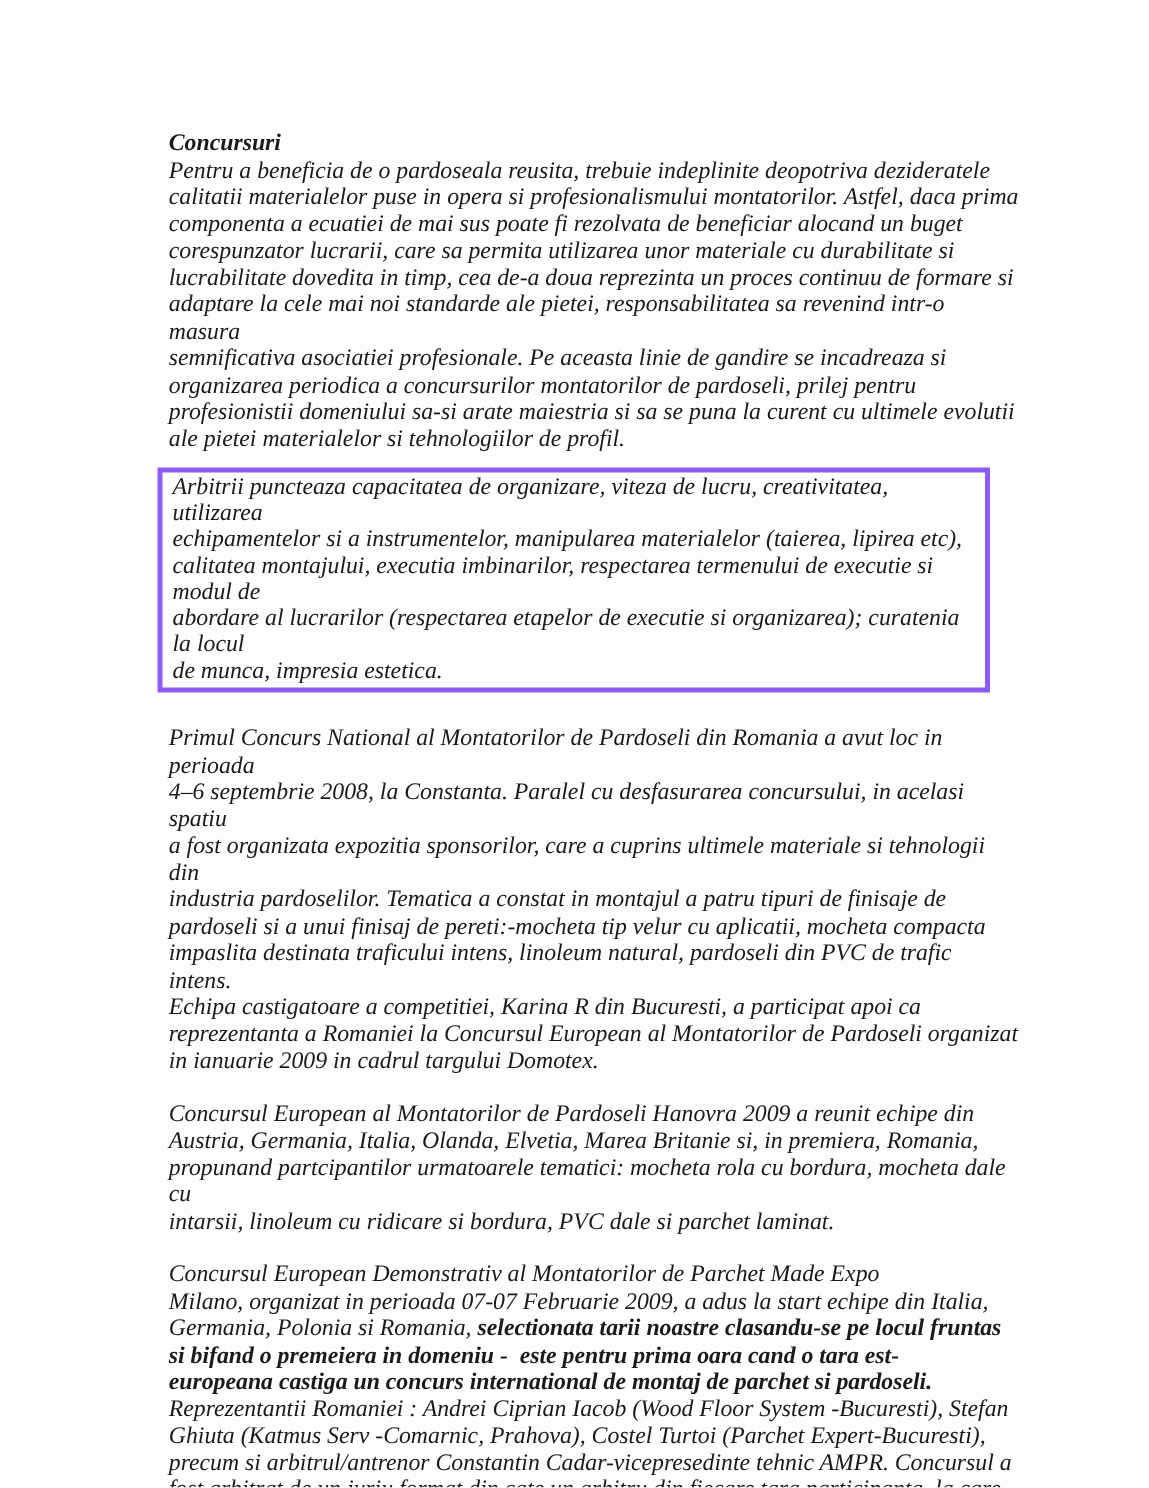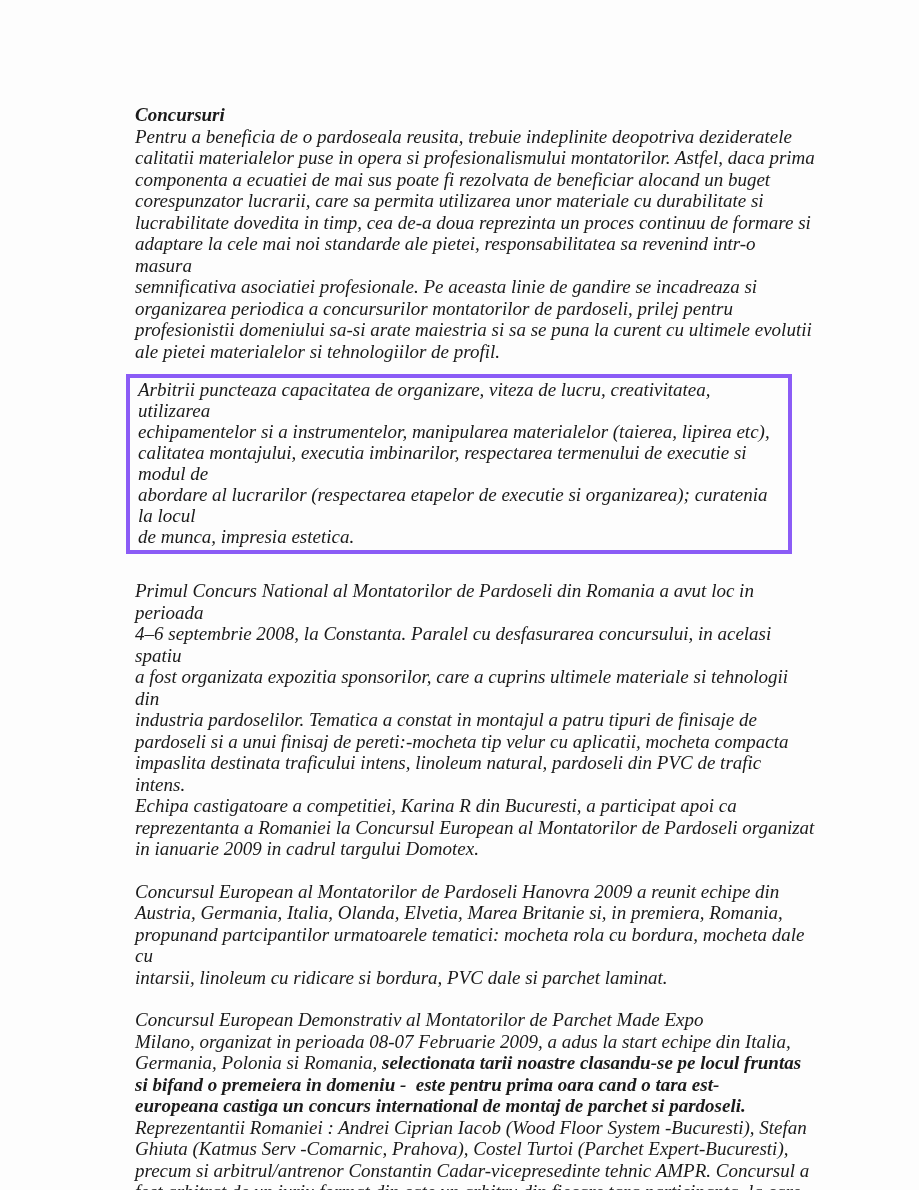--- a/index.html
+++ b/index.html
@@ -80,21 +80,21 @@
 pardoseli si a unui finisaj de pereti:-mocheta tip velur cu aplicatii, mocheta compacta
 impaslita destinata traficului intens, linoleum natural, pardoseli din PVC de trafic intens.
 Echipa castigatoare a competitiei, Karina R din Bucuresti, a participat apoi ca
 reprezentanta a Romaniei la Concursul European al Montatorilor de Pardoseli organizat
 in ianuarie 2009 in cadrul targului Domotex.</p>
     <p class="block gap">Concursul European al Montatorilor de Pardoseli Hanovra 2009 a reunit echipe din
 Austria, Germania, Italia, Olanda, Elvetia, Marea Britanie si, in premiera, Romania,
 propunand partcipantilor urmatoarele tematici: mocheta rola cu bordura, mocheta dale cu
 intarsii, linoleum cu ridicare si bordura, PVC dale si parchet laminat.</p>
     <p class="block gap"><span>Concursul European Demonstrativ al Montatorilor de Parchet Made Expo
-Milano, organizat in perioada 08-07 Februarie 2009, a adus la start echipe din Italia,
+Milano, organizat in perioada 07-07 Februarie 2009, a adus la start echipe din Italia,
 Germania, Polonia si Romania, </span><span class="bold">selectionata tarii noastre clasandu-se pe locul fruntas
 si bifand o premeiera in domeniu -  este pentru prima oara cand o tara est-
 europeana castiga un concurs international de montaj de parchet si pardoseli.</span><span>
 Reprezentantii Romaniei : Andrei Ciprian Iacob (Wood Floor System -Bucuresti), Stefan
 Ghiuta (Katmus Serv -Comarnic, Prahova), Costel Turtoi (Parchet Expert-Bucuresti),
 precum si arbitrul/antrenor Constantin Cadar-vicepresedinte tehnic AMPR. Concursul a
 fost arbitrat de un juriu format din cate un arbitru din fiecare tara participanta, la care s-a
 adaugat un al cincilea vot, dat de un delegat al Uniunii Arhitectilor din Italia. </span><span class="bold">System a</span></p>
   </div>
 </div>

